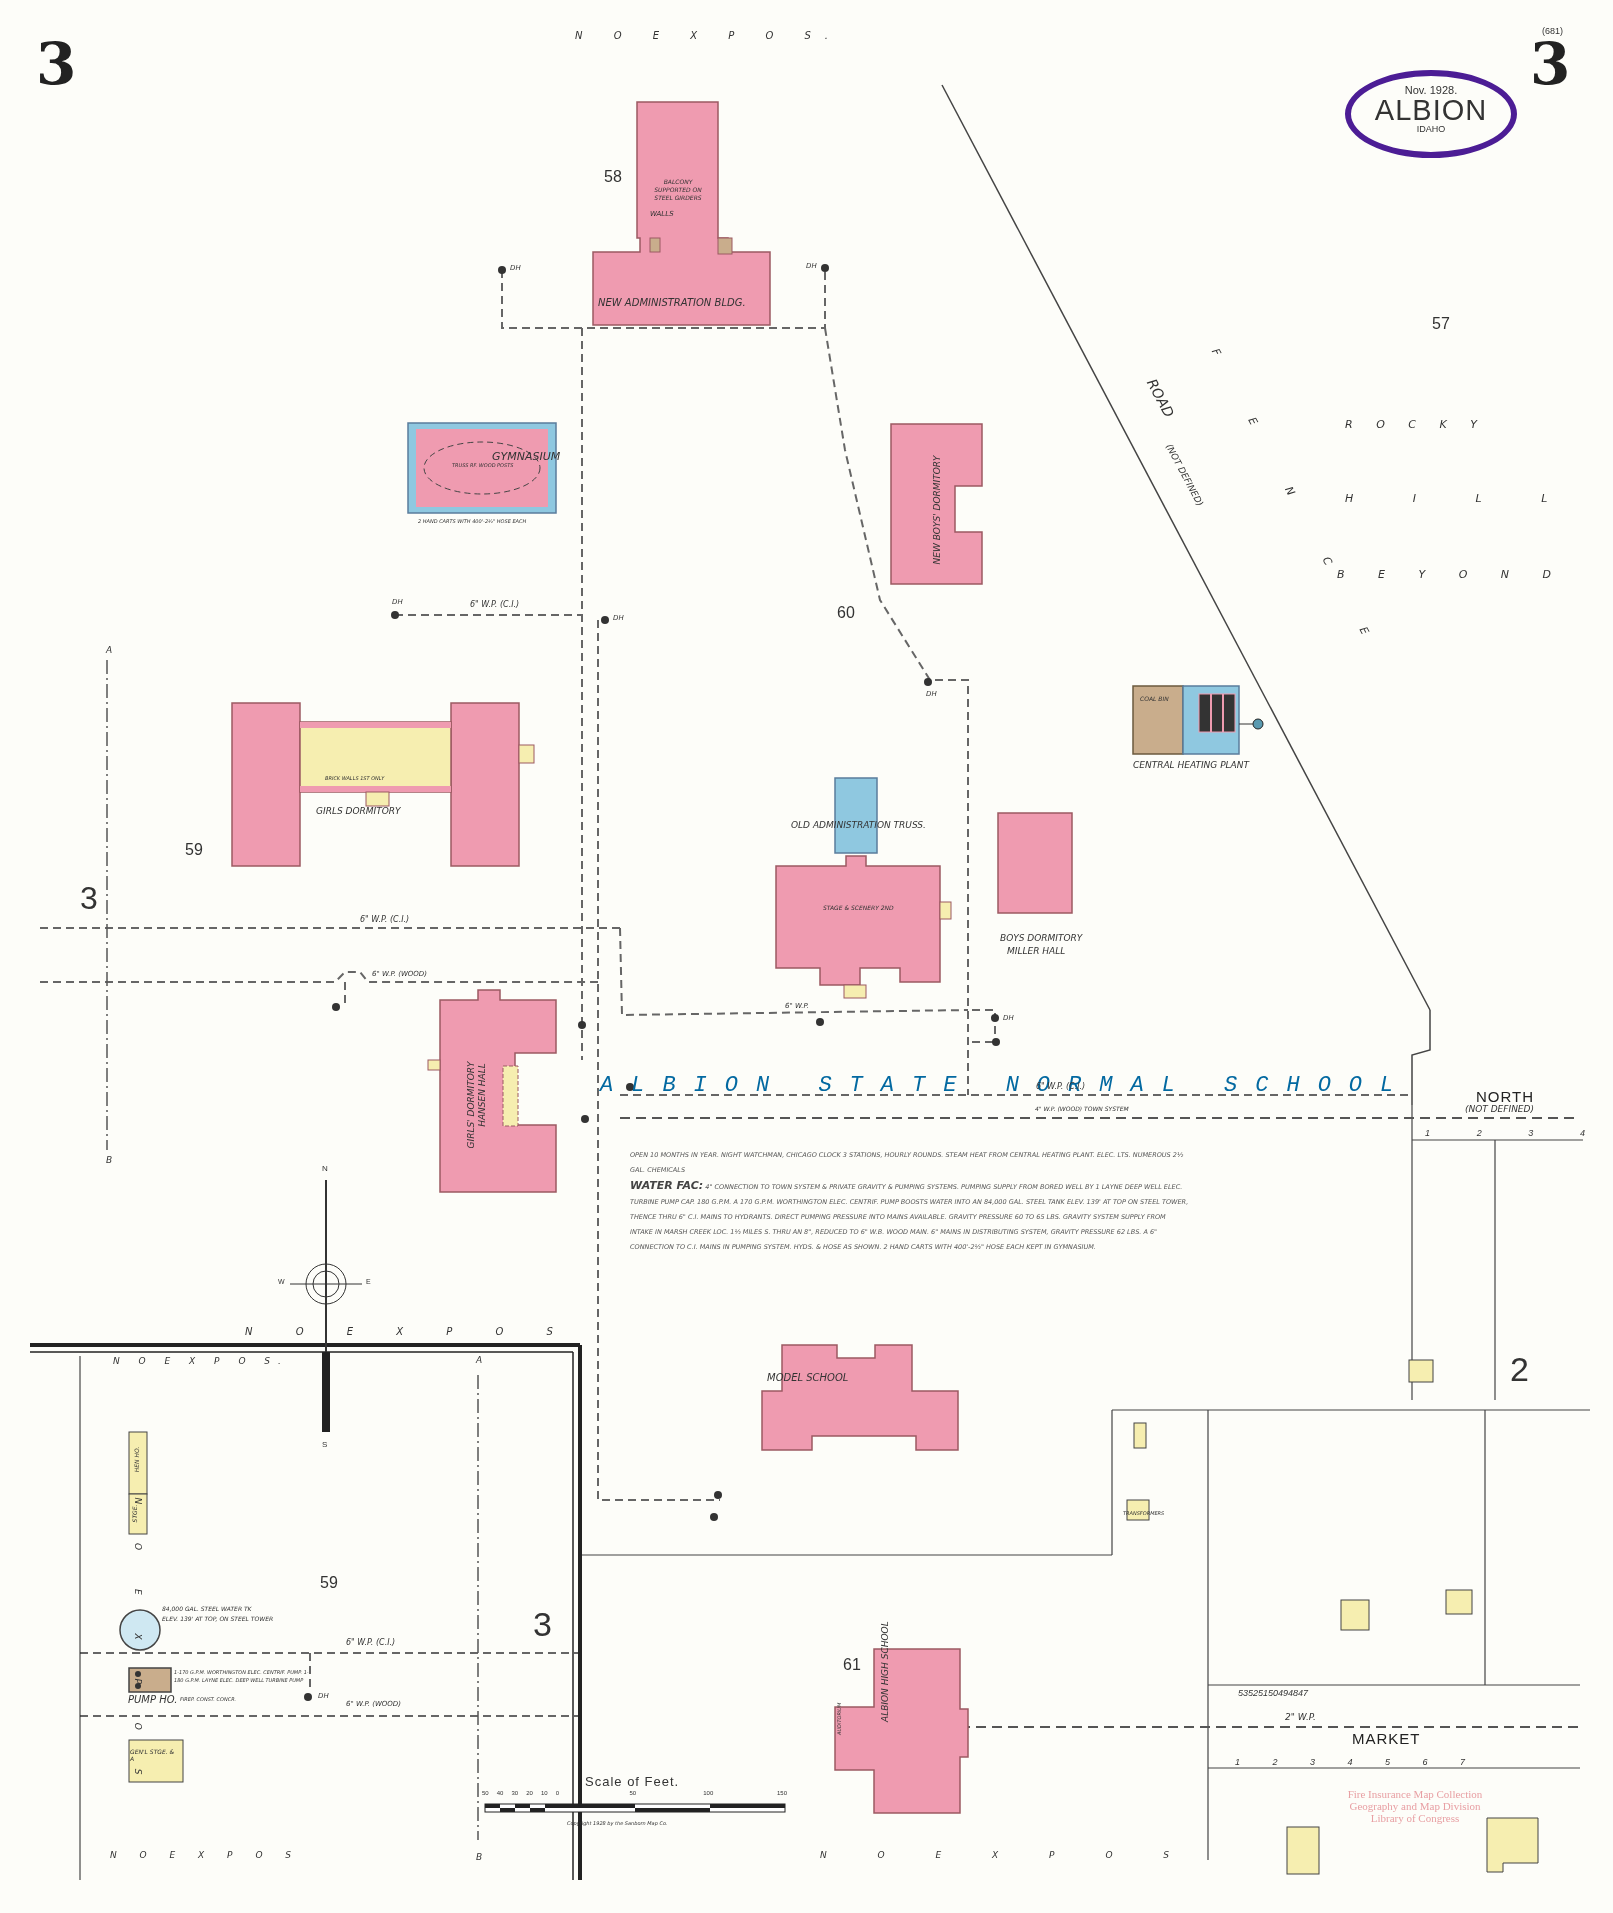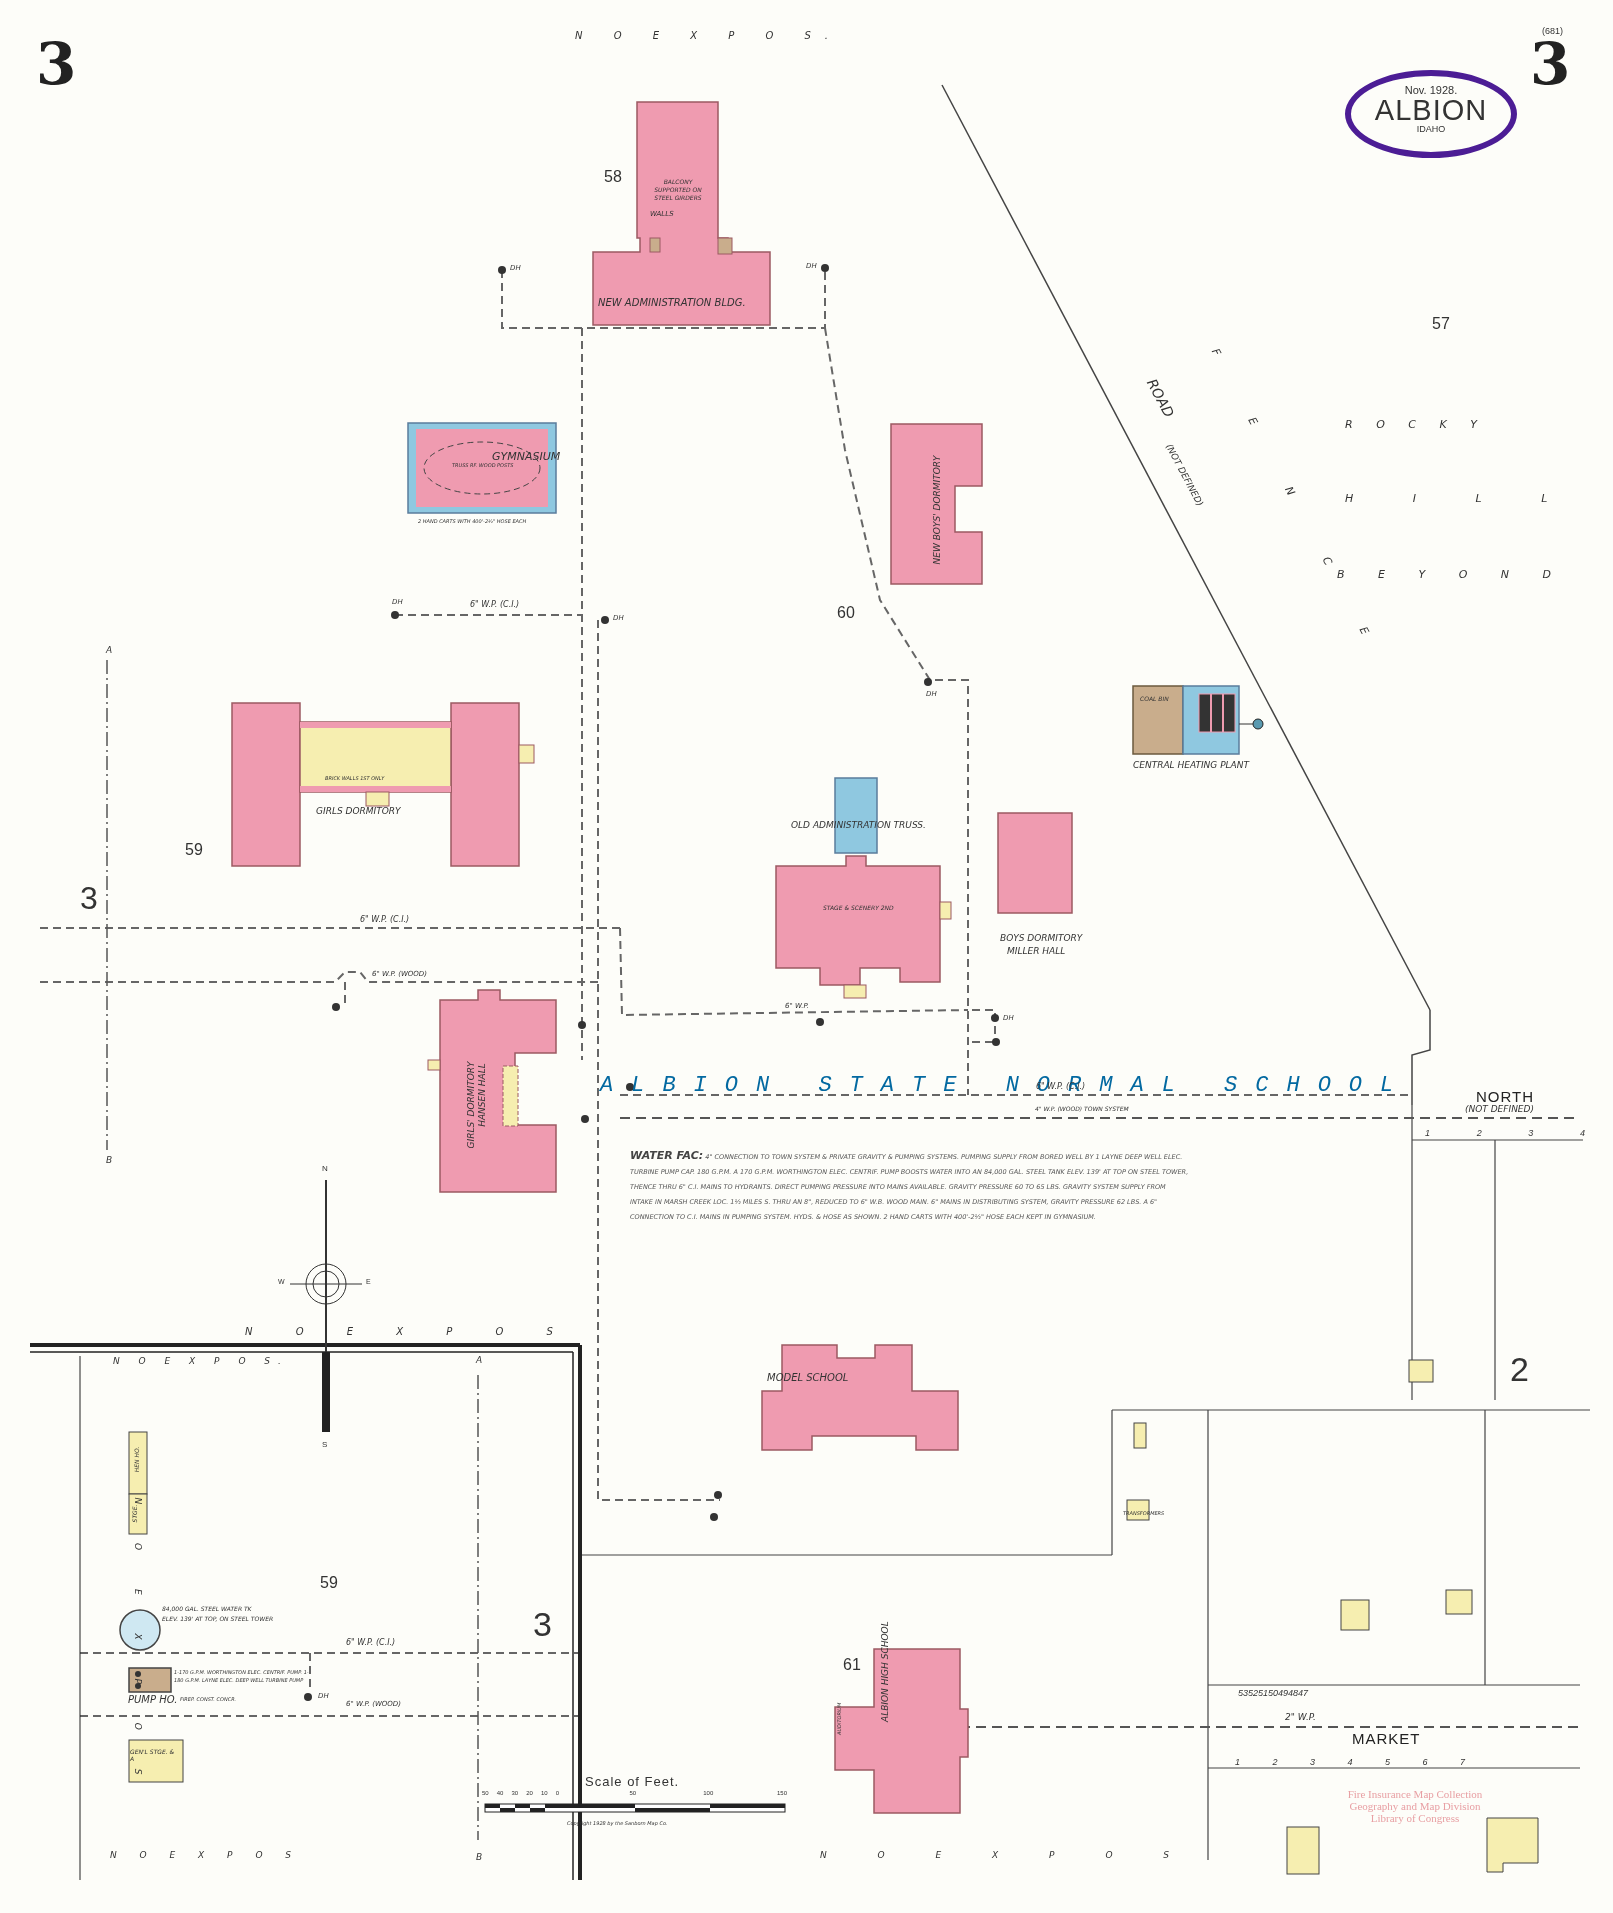--- a/index.html
+++ b/index.html
@@ -259,20 +259,21 @@
 <div class="lbl" style="left:128px;top:1694px;font-size:10px;">PUMP HO.</div>
 <div class="lbl" style="left:180px;top:1696px;font-size:5px;">FIREP. CONST. CONCR.</div>
 <div class="lbl" style="left:174px;top:1668px;font-size:5px;width:140px;white-space:normal;line-height:8px;">1-170 G.P.M. WORTHINGTON ELEC. CENTRIF. PUMP. 1-180 G.P.M. LAYNE ELEC. DEEP WELL TURBINE PUMP</div>
 <div class="lbl" style="left:124px;top:1456px;font-size:6px;transform:rotate(-90deg);">HEN HO.</div>
 <div class="lbl" style="left:126px;top:1510px;font-size:6px;transform:rotate(-90deg);">STGE.</div>
 <div class="lbl" style="left:130px;top:1748px;font-size:6px;width:50px;white-space:normal;">GEN'L STGE. &amp; A</div>
 <div class="lbl" style="left:1123px;top:1510px;font-size:5px;">TRANSFORMERS</div>
 
 <div class="school-title">ALBION STATE NORMAL SCHOOL</div>
 <div class="notes">
+  <div>OPEN 10 MONTHS IN YEAR. NIGHT WATCHMAN, CHICAGO CLOCK 3 STATIONS, HOURLY ROUNDS. STEAM HEAT FROM CENTRAL HEATING PLANT. ELEC. LTS. NUMEROUS 2½ GAL. CHEMICALS</div>
   <span class="wf">WATER FAC:</span>
   <span>4" CONNECTION TO TOWN SYSTEM &amp; PRIVATE GRAVITY &amp; PUMPING SYSTEMS. PUMPING SUPPLY FROM BORED WELL BY 1 LAYNE DEEP WELL ELEC. TURBINE PUMP CAP. 180 G.P.M. A 170 G.P.M. WORTHINGTON ELEC. CENTRIF. PUMP BOOSTS WATER INTO AN 84,000 GAL. STEEL TANK ELEV. 139' AT TOP ON STEEL TOWER, THENCE THRU 6" C.I. MAINS TO HYDRANTS. DIRECT PUMPING PRESSURE INTO MAINS AVAILABLE. GRAVITY PRESSURE 60 TO 65 LBS. GRAVITY SYSTEM SUPPLY FROM INTAKE IN MARSH CREEK LOC. 1½ MILES S. THRU AN 8", REDUCED TO 6" W.B. WOOD MAIN. 6" MAINS IN DISTRIBUTING SYSTEM, GRAVITY PRESSURE 62 LBS. A 6" CONNECTION TO C.I. MAINS IN PUMPING SYSTEM. HYDS. &amp; HOSE AS SHOWN. 2 HAND CARTS WITH 400'-2½" HOSE EACH KEPT IN GYMNASIUM.</span>
 </div>
 
 <div class="lbl" style="left:470px;top:600px;font-size:8px;">6" W.P. (C.I.)</div>
 <div class="lbl" style="left:360px;top:915px;font-size:8px;">6" W.P. (C.I.)</div>
 <div class="lbl" style="left:372px;top:970px;font-size:7px;">6" W.P. (WOOD)</div>
 <div class="lbl" style="left:785px;top:1002px;font-size:7px;">6" W.P.</div>
 <div class="lbl" style="left:1036px;top:1082px;font-size:8px;">6" W.P. (C.I.)</div>
 <div class="lbl" style="left:1035px;top:1105px;font-size:6px;">4" W.P. (WOOD) TOWN SYSTEM</div>

